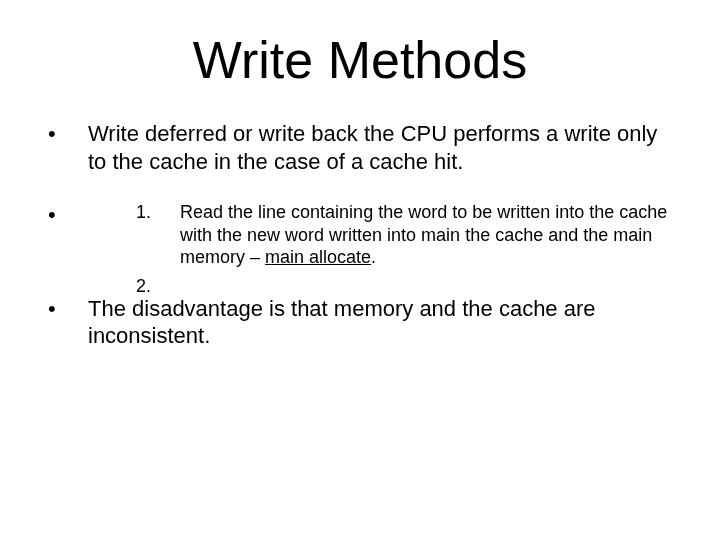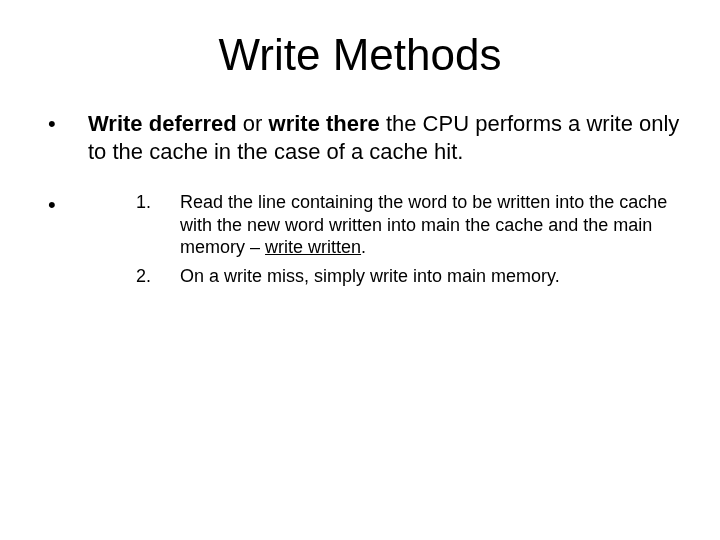--- a/index.html
+++ b/index.html
@@ -11,21 +11,21 @@
     font-family: Arial, Helvetica, sans-serif;
     color: #000000;
   }
   .slide {
     box-sizing: border-box;
     width: 720px;
     height: 540px;
     padding: 20px 40px 20px 40px;
   }
   .title {
-    font-size: 44px;
+    font-size: 52px;
     text-align: center;
     margin: 10px 0 30px 0;
     font-weight: normal;
   }
   .bullets {
     list-style: none;
     padding: 0;
     margin: 0;
   }
   .bullets > li {
@@ -36,21 +36,21 @@
     line-height: 1.25;
   }
   .bullets > li::before {
     content: "•";
     position: absolute;
     left: 8px;
     top: 0;
     font-size: 22px;
   }
   .bold {
-    font-weight: bold;
+    font-weight: normal;
   }
   .numlist {
     list-style: none;
     padding: 0;
     margin: 8px 0 0 48px;
   }
   .numlist > li {
     position: relative;
     padding-left: 44px;
     margin-bottom: 6px;
@@ -68,31 +68,33 @@
 </style>
 </head>
 <body>
 
 <div class="slide">
   <h1 class="title">Write Methods</h1>
 
   <ul class="bullets">
 
     <li>
-      <span class="bold">Write deferred</span><span> or </span><span class="bold">write there</span><span> the CPU performs a write only to the cache in the case of a cache hit.</span>
+      <span class="bold">Write deferred</span><span> or </span><span class="bold">write back</span><span> the CPU performs a write only to the cache in the case of a cache hit.</span>
     </li>
 
     <li>
       <ol class="numlist">
         <li>
           <span class="num">1.</span>
-          <span>Read the line containing the word to be written into the cache with the new word written into  main the cache and the main memory – </span><span class="underline">write written</span><span>.</span>
+          <span>Read the line containing the word to be written into the cache with the new word written into  main the cache and the main memory – </span><span class="underline">main allocate</span><span>.</span>
         </li>
         <li>
           <span class="num">2.</span>
-          <span>On a write miss, simply write into main memory.</span>
         </li>
       </ol>
     </li>
 
+    <li>
+      <span>The disadvantage is that memory and the cache are inconsistent.</span>
+    </li>
 
   </ul>
 </div>
 
 </body></html>

